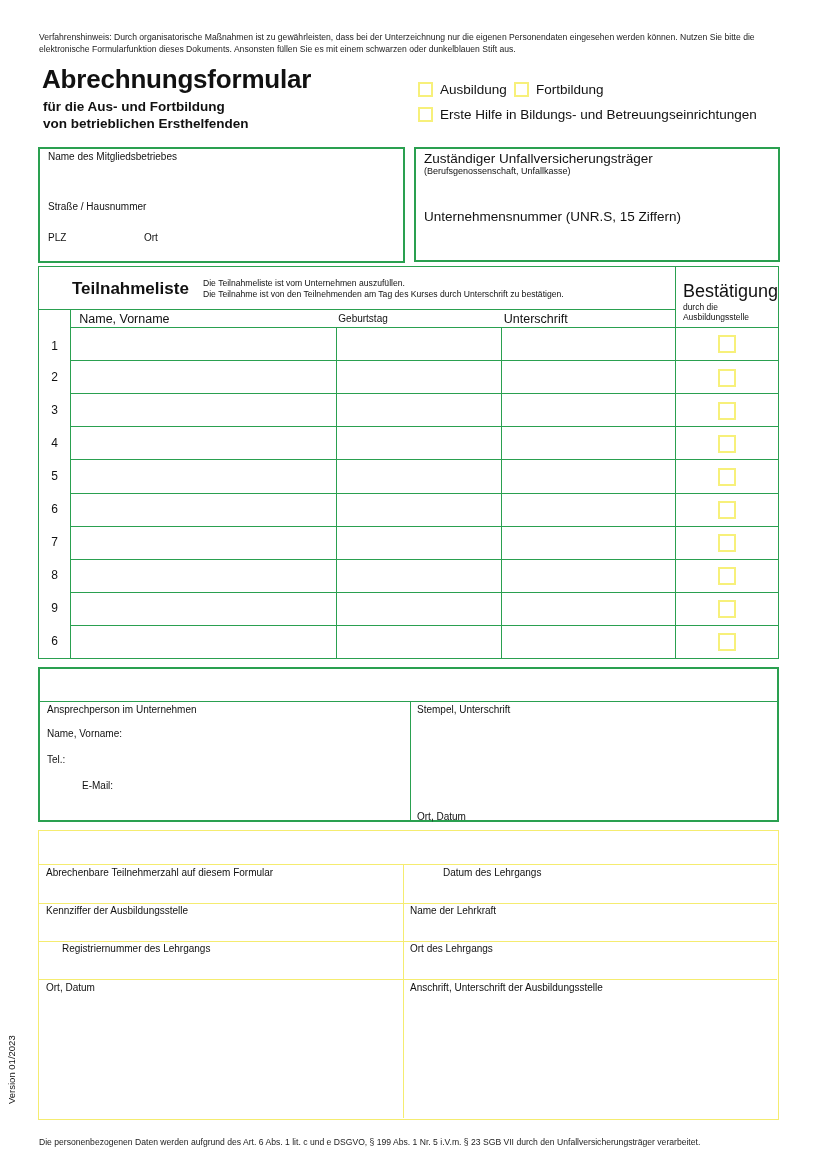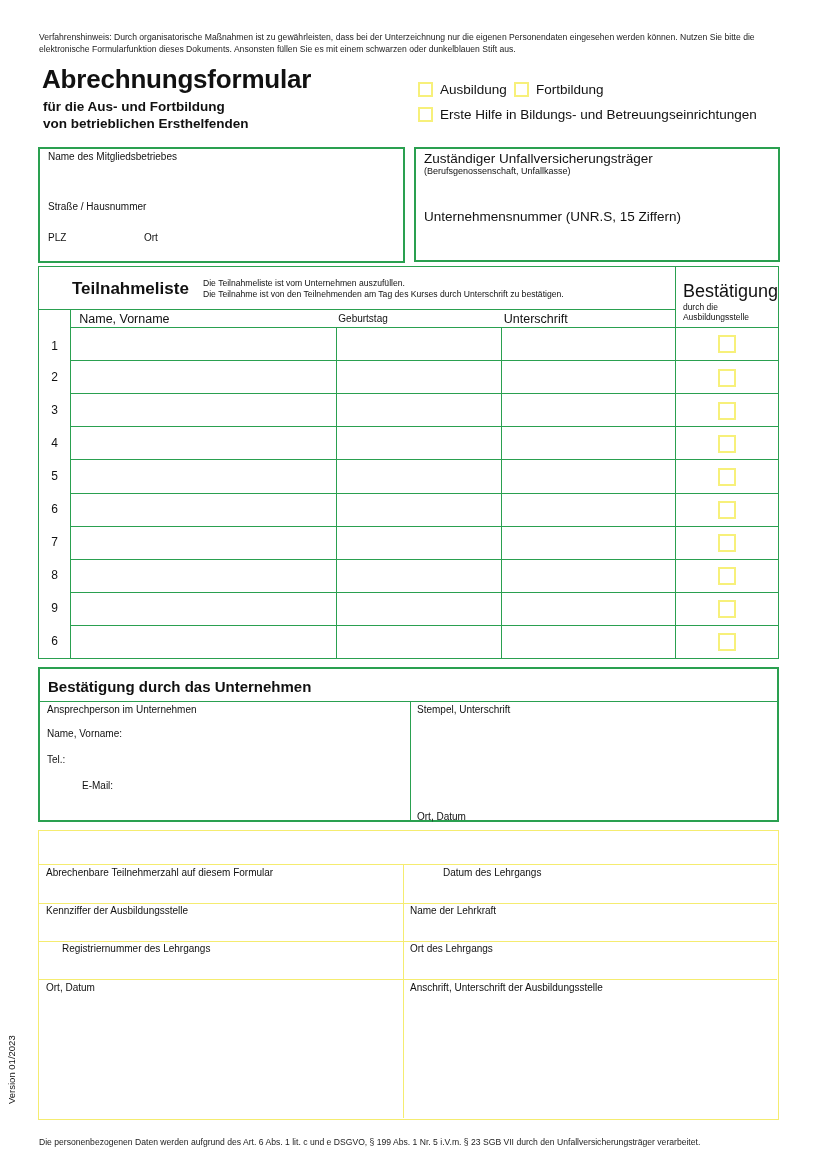--- a/index.html
+++ b/index.html
@@ -157,21 +157,20 @@
   <tr style="height:33px;">
         <td></td>
         <td></td>
         <td></td>
         <td style="text-align:center;"><span class="cb" style="width:18px;height:18px;vertical-align:middle;"></span></td>
       </tr>
 </tbody>
   </table>
 
 <div class="abs gbox" style="left:38px; top:667px; width:741px; height:155px;">
-  <div class="abs sect-h" style="left:8px; top:9px;">Bestätigung durch das Unternehmen</div>
   <div class="abs" style="left:0; top:32px; width:737px; border-top:1.5px solid #2aa050;"></div>
   <div class="abs" style="left:370px; top:32px; height:119px; border-left:1.5px solid #2aa050;"></div>
   <div class="abs lbl" style="left:7px; top:35px;">Ansprechperson im Unternehmen</div>
   <div class="abs lbl" style="left:7px; top:59px;">Name, Vorname:</div>
   <div class="abs lbl" style="left:7px; top:85px;">Tel.:</div>
   <div class="abs lbl" style="left:7px; top:111px;margin-left:35px;">E-Mail:</div>
   <div class="abs lbl" style="left:377px; top:35px;">Stempel, Unterschrift</div>
   <div class="abs lbl" style="left:377px; top:142px;">Ort, Datum</div>
 </div>
 

